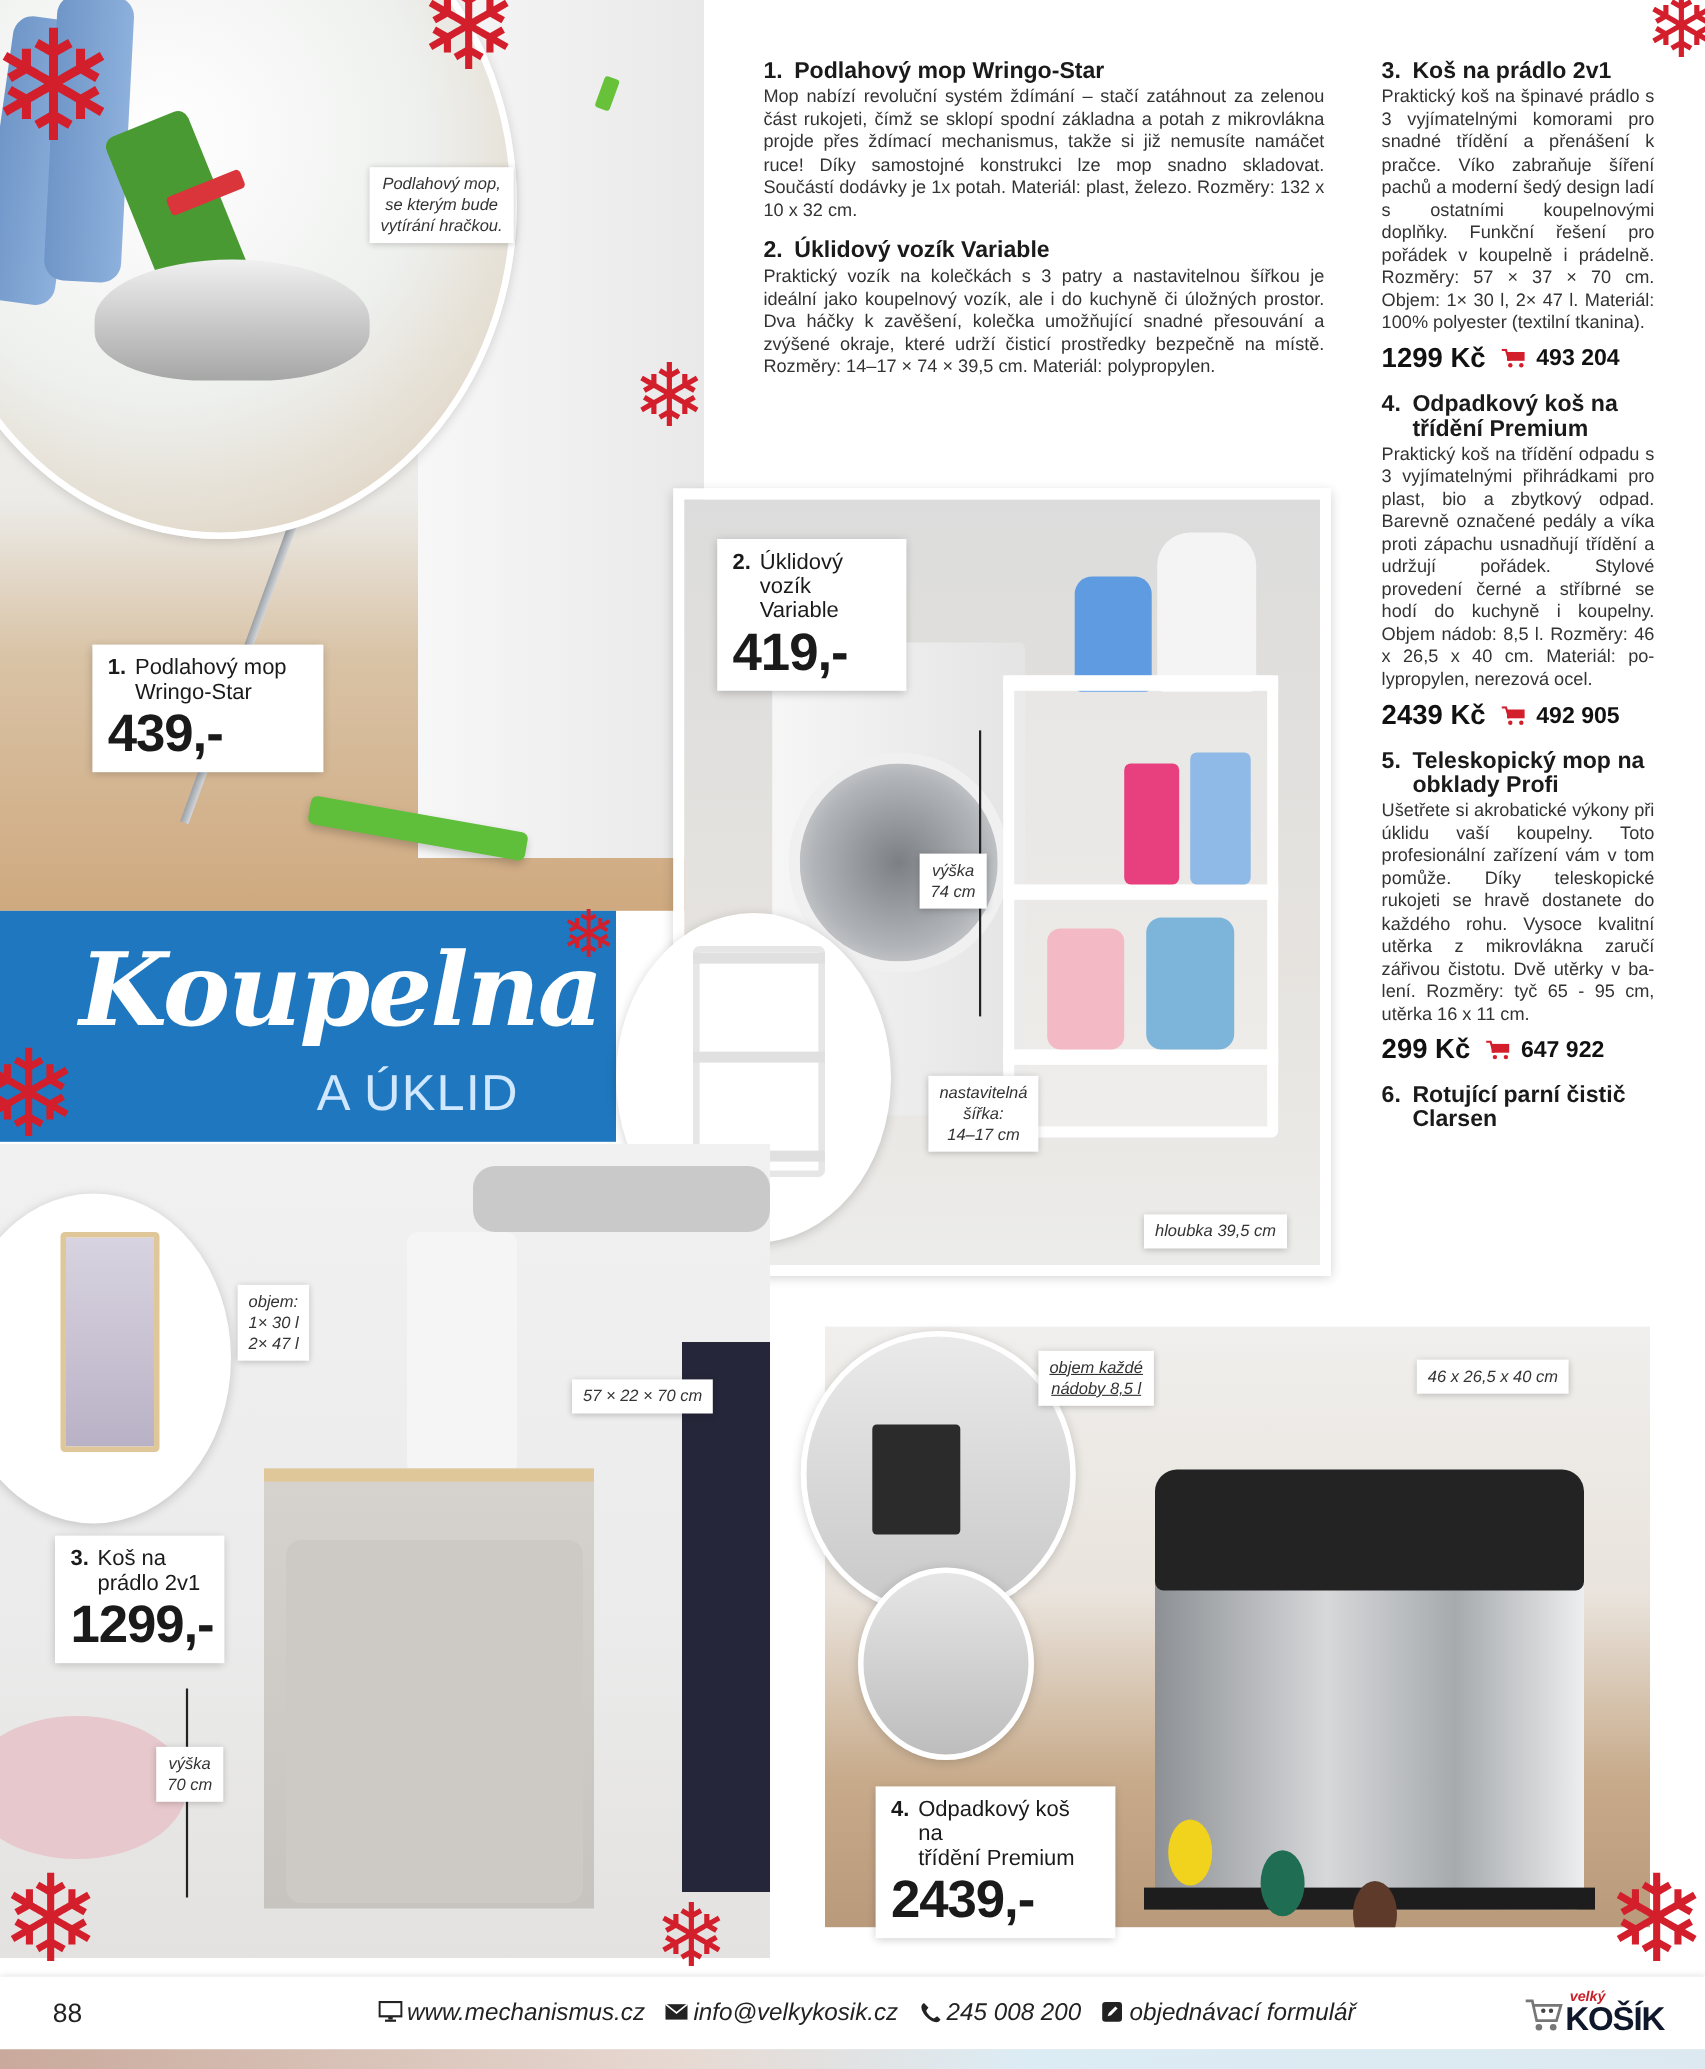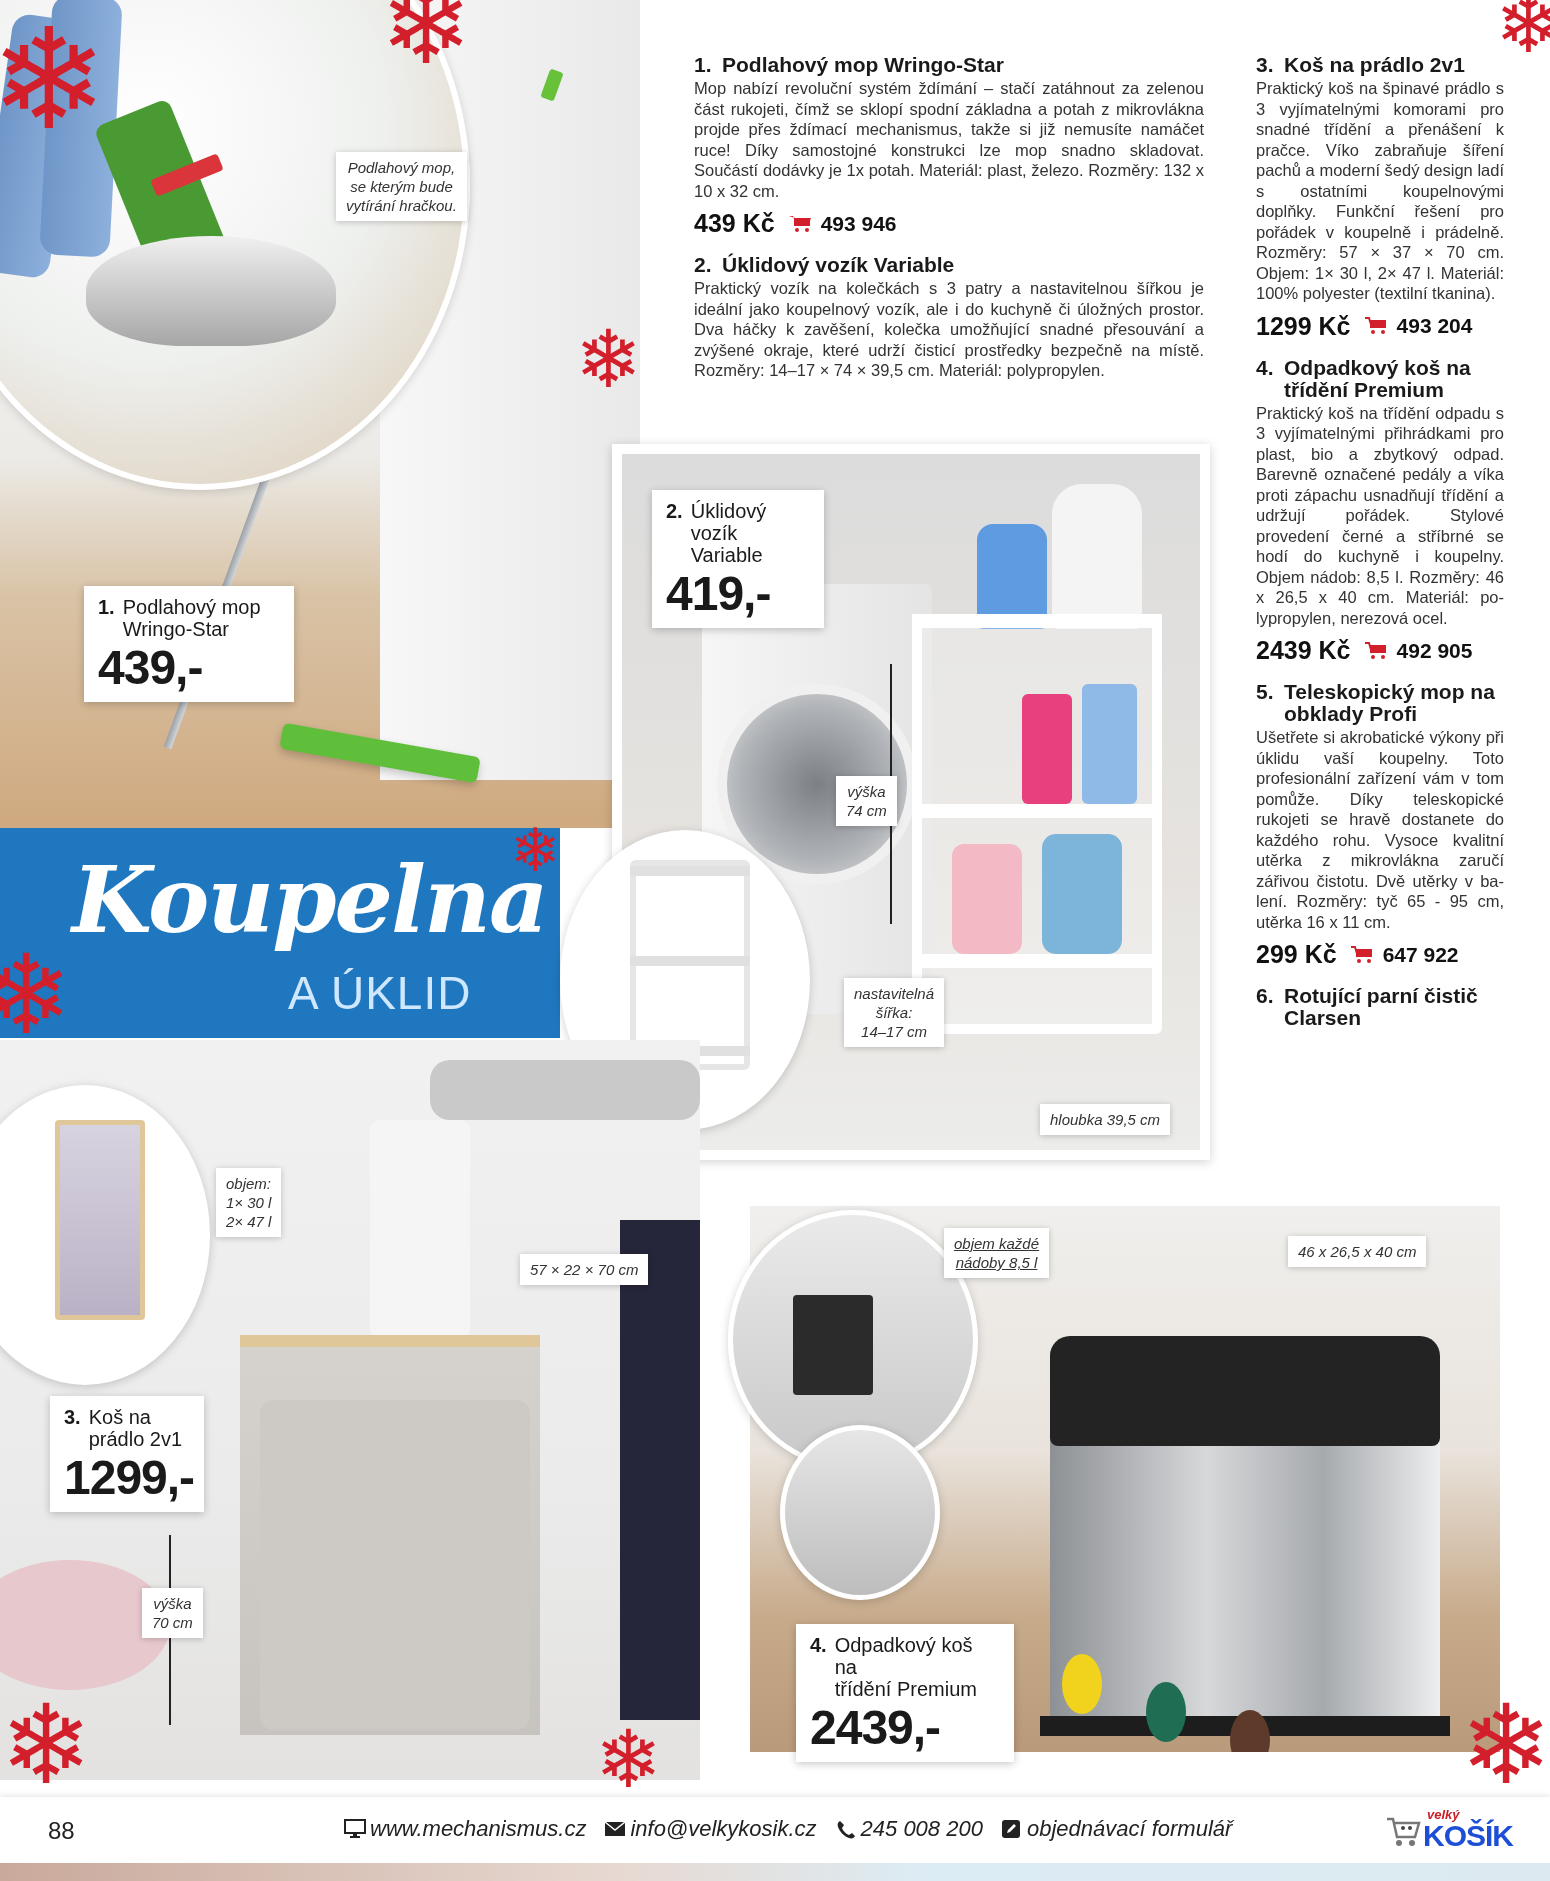--- a/index.html
+++ b/index.html
@@ -126,21 +126,21 @@
   .footer {
     position: absolute; left: 0; top: 1797px; width: 1550px; height: 66px; background: #ffffff;
     box-shadow: 0 -2px 6px rgba(0,0,0,0.08), 0 2px 6px rgba(0,0,0,0.08);
   }
   .footer .pg { position: absolute; left: 48px; top: 20px; font-size: 24px; color: #222; }
   .footer .links { position: absolute; left: 344px; top: 19px; display: flex; gap: 18px; font-size: 22px; font-style: italic; color: #222; }
   .footer .links a { color: #222; text-decoration: none; display: flex; align-items: center; gap: 4px; }
   .footer .ico { display: inline-block; width: 22px; height: 20px; }
   .logo { position: absolute; left: 1385px; top: 10px; width: 120px; height: 48px; }
   .logo .small { position: absolute; left: 42px; top: 0px; font-size: 13px; font-style: italic; color: #c81e28; font-weight: bold; }
-  .logo .big { position: absolute; left: 38px; top: 12px; font-size: 30px; color: #1d4ed8; font-weight: bold; letter-spacing: -1px; }
+  .logo .big { position: absolute; left: 38px; top: 12px; font-size: 30px; color: #0f172a; font-weight: bold; letter-spacing: -1px; }
   .logo .cart { position: absolute; left: 0; top: 8px; width: 36px; height: 34px; }
 
   .bottom-strip { position:absolute; left:0; top: 1863px; width:1550px; height: 18px; background: linear-gradient(90deg,#c9a99b,#e7d9d2 40%,#dcecf4 60%,#dce9f1); }
 </style>
 </head>
 <body>
 
 <div class="photo mop-photo">
   <div class="mop-wall"></div>
   <div class="mop-stick"></div>
@@ -277,30 +277,20 @@
 <div class="flake" style="left:595px; top:1720px; font-size:80px;">❄</div>
 <div class="flake" style="left:1460px; top:1690px; font-size:110px;">❄</div>
 
 <div class="col" style="left:694px; top:54px; width:510px;">
   <div class="product">
     <h2>
         <span class="num">1.</span>
         <span class="nm">Podlahový mop Wringo-Star</span>
       </h2>
     <p class="desc">Mop nabízí revoluční systém ždímání – stačí zatáhnout za zelenou část rukojeti, čímž se sklopí spodní základna a potah z mikrovlákna projde přes ždímací mechanismus, takže si již nemusíte namá­čet ruce! Díky samostojné konstrukci lze mop snadno skladovat. Součástí dodávky je 1x potah. Materiál: plast, železo. Rozměry: 132 x 10 x 32 cm.</p>
-    <div class="price-line">
-      <span class="price">439 Kč</span>
-      <svg class="cart-icon" viewBox="0 0 22 18">
-          <path d="M0 1h4l3 10h12l3-8H6" fill="#d21f2b"></path>
-          <rect x="5" y="3" width="16" height="8" fill="#d21f2b"></rect>
-          <circle cx="8" cy="15" r="2" fill="#d21f2b"></circle>
-          <circle cx="18" cy="15" r="2" fill="#d21f2b"></circle>
-        </svg>
-      <span class="code">493 946</span>
-    </div>
   </div>
   <div class="product">
     <h2>
         <span class="num">2.</span>
         <span class="nm">Úklidový vozík Variable</span>
       </h2>
     <p class="desc">Praktický vozík na kolečkách s 3 patry a nastavitelnou šířkou je ideální jako koupelnový vozík, ale i do kuchyně či úložných pro­stor. Dva háčky k zavěšení, kolečka umožňující snadné přesouvání a zvýšené okraje, které udrží čisticí prostředky bezpečně na místě. Rozměry: 14–17 × 74 × 39,5 cm. Materiál: polypropylen.</p>
   </div>
 </div>
 

